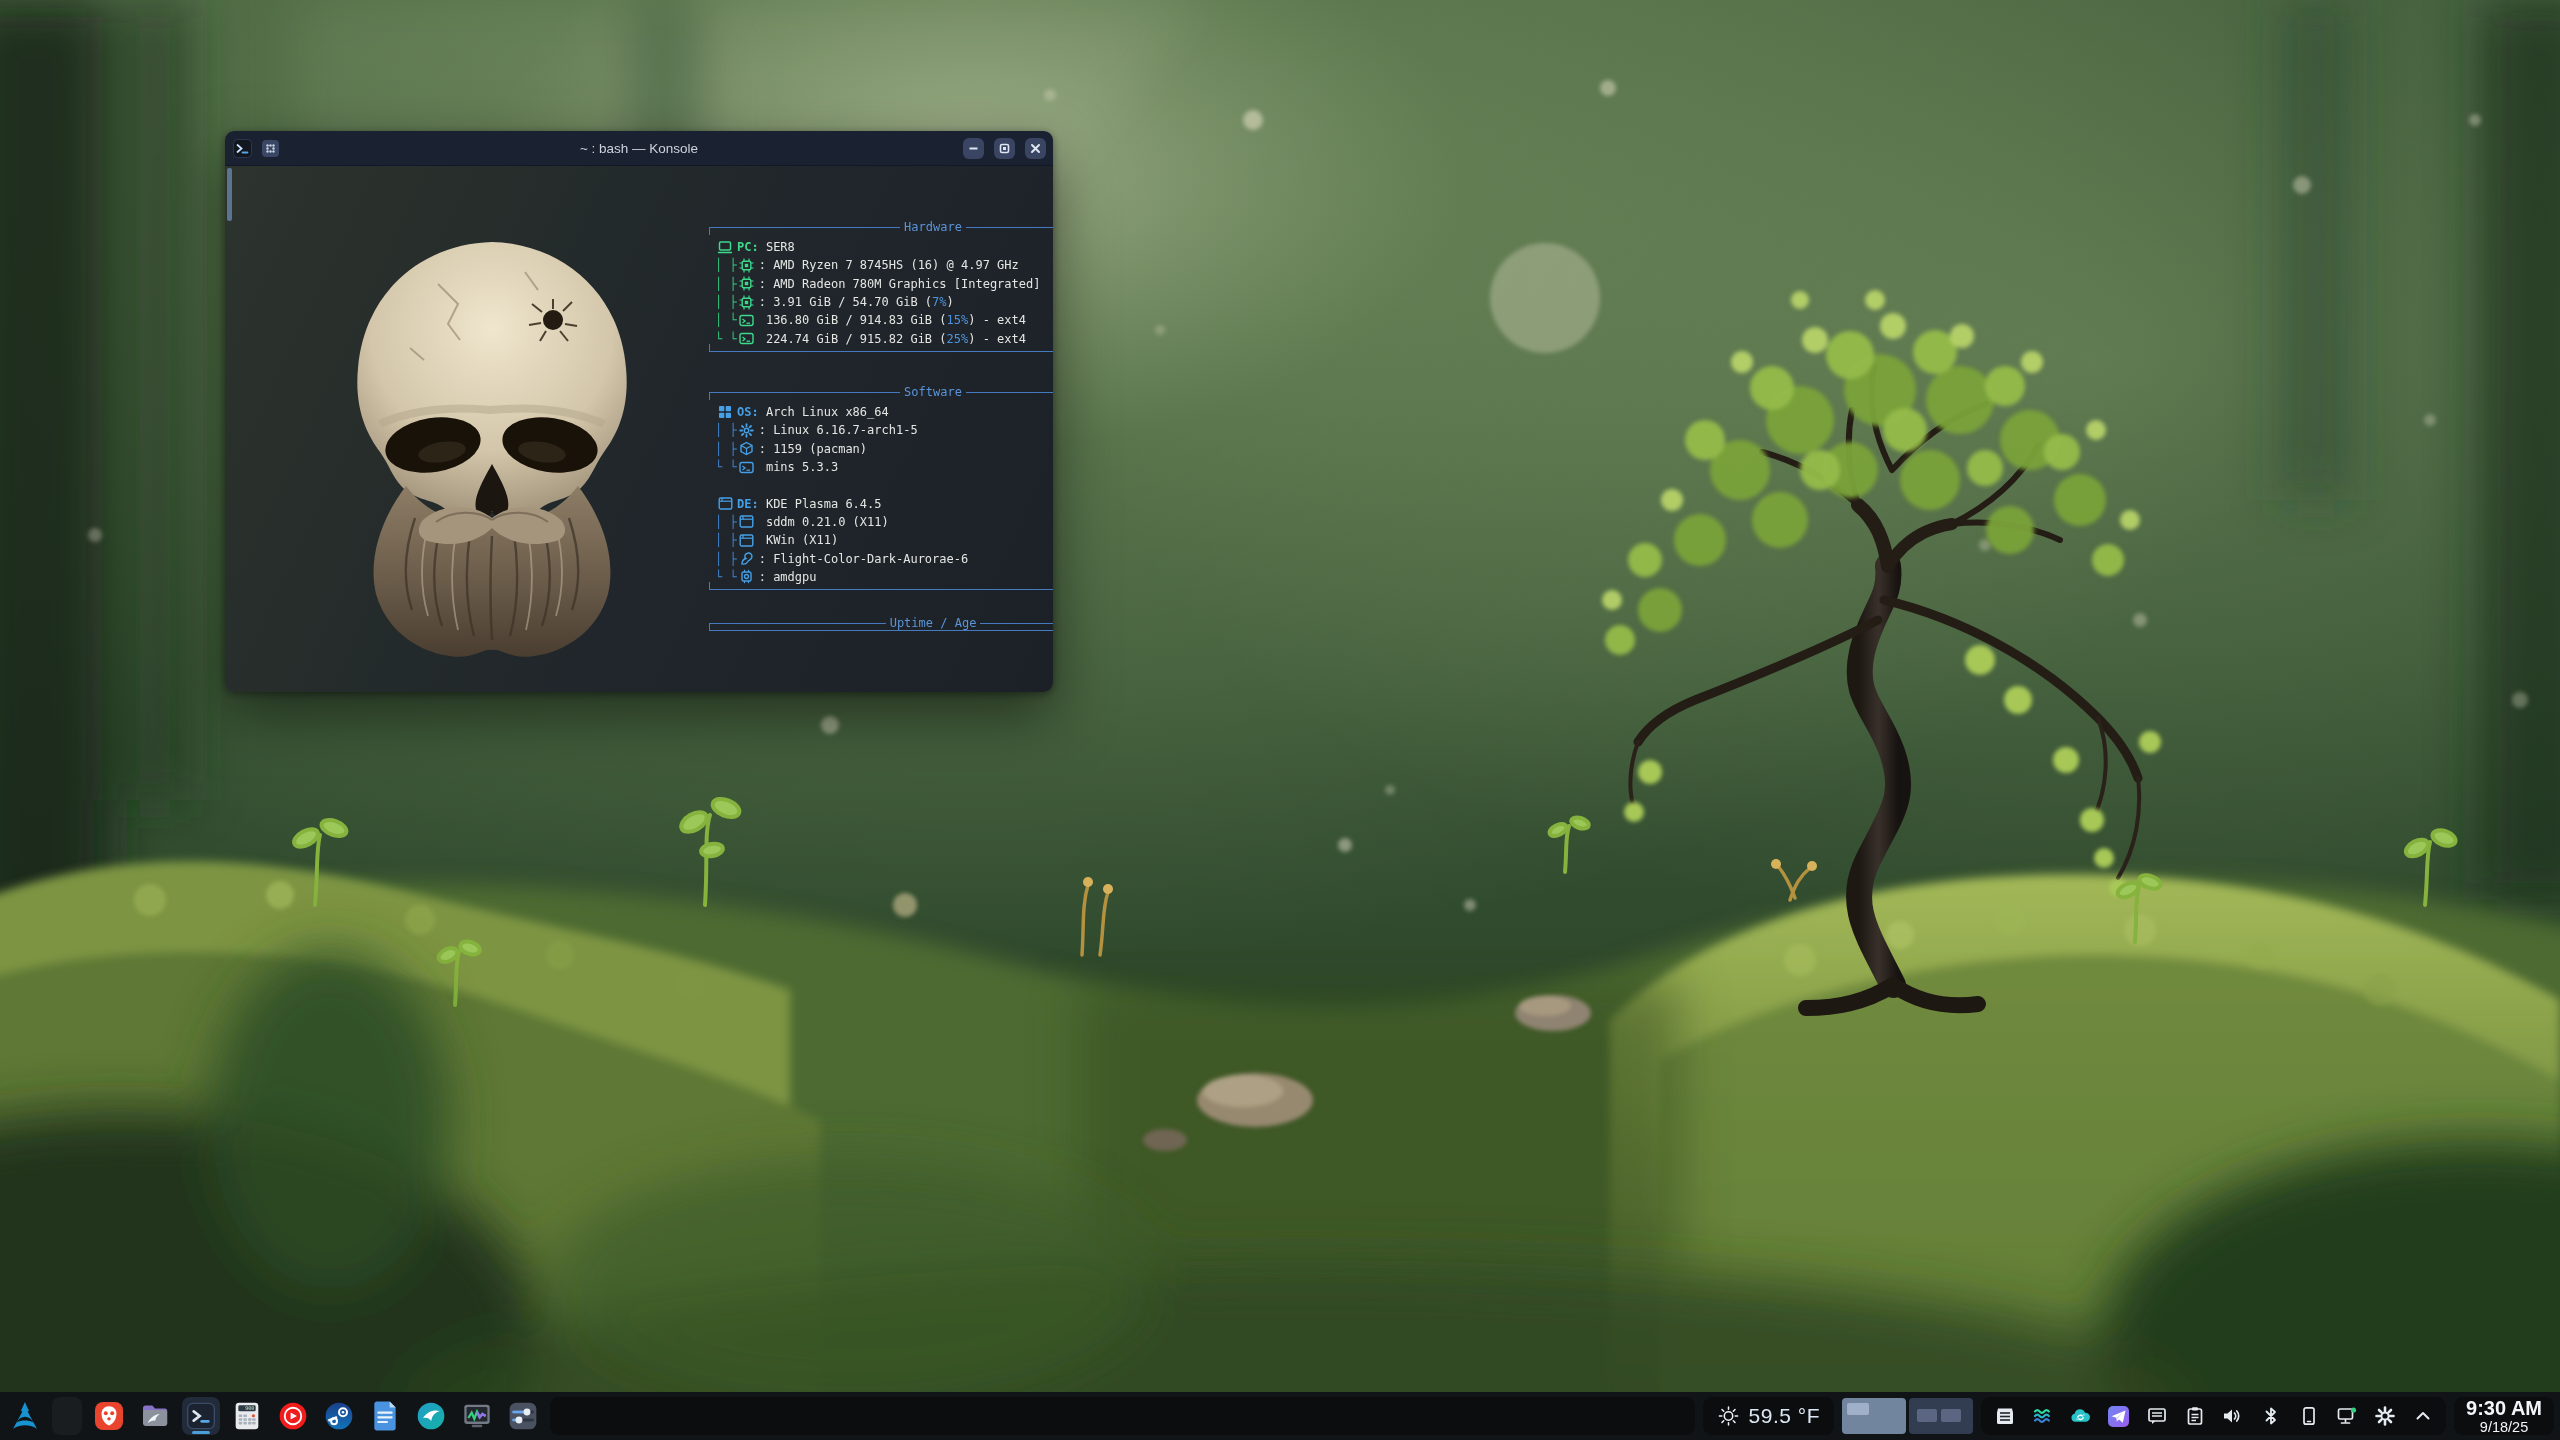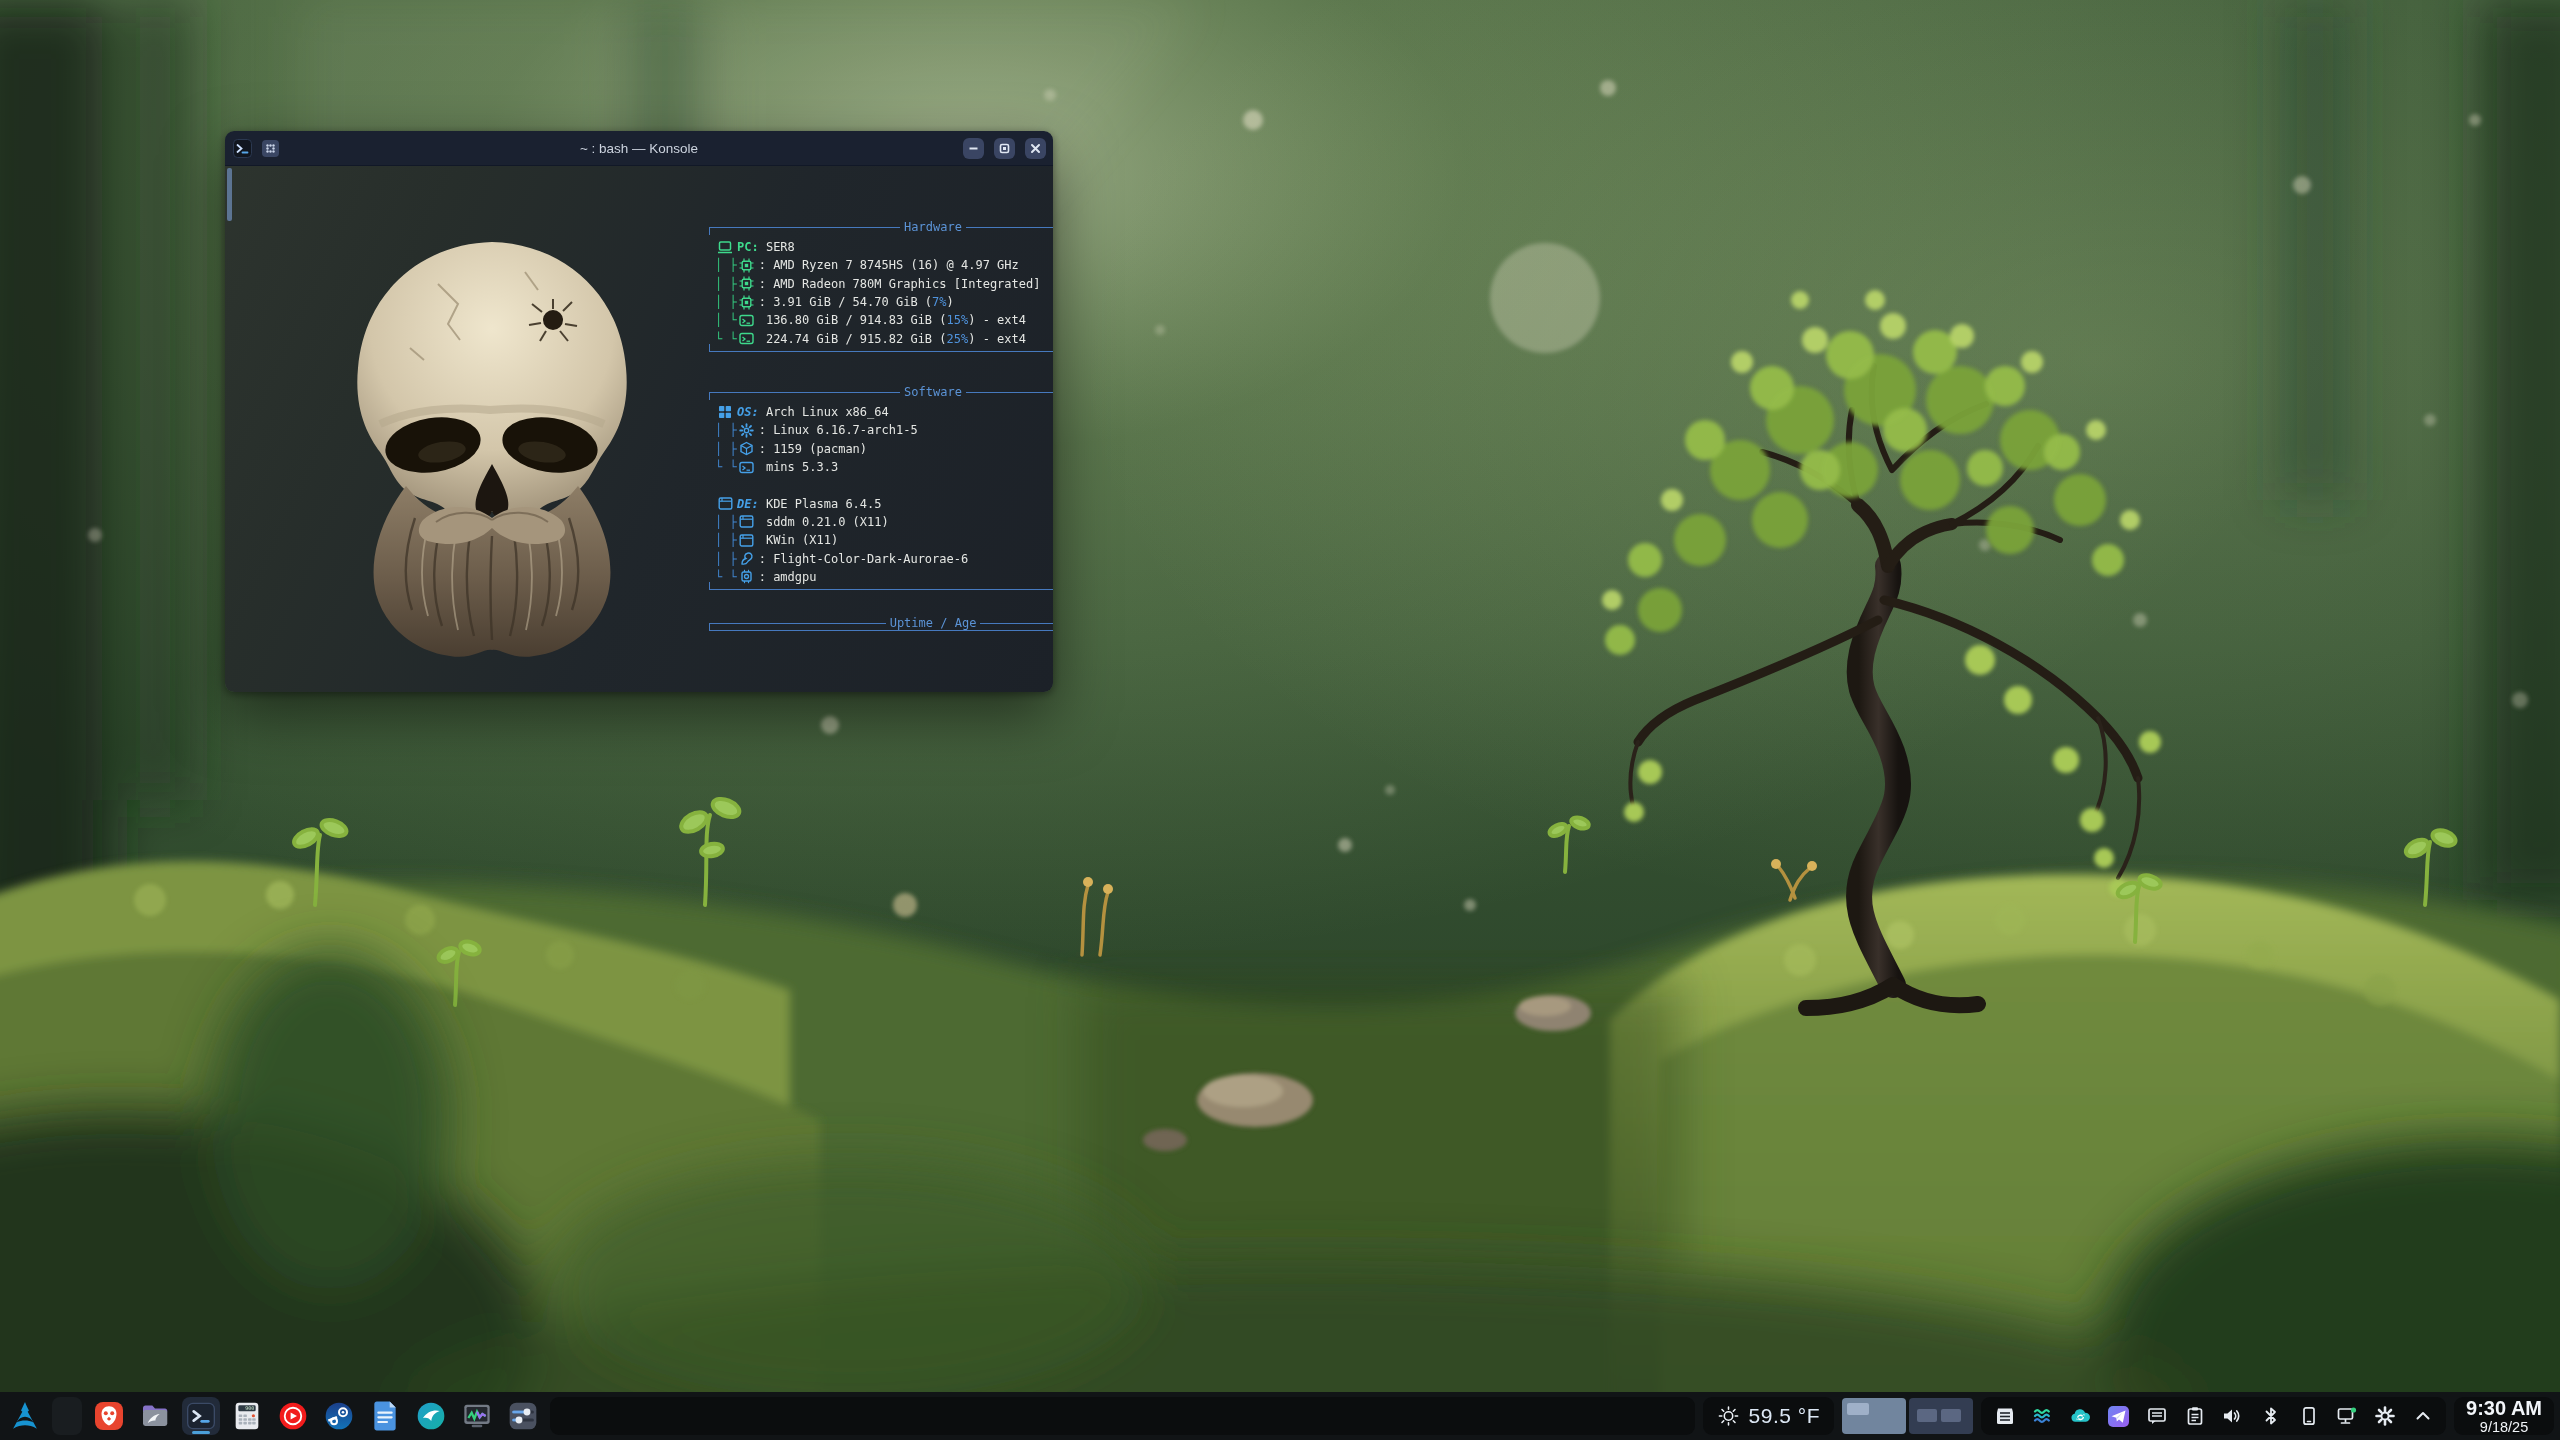--- a/index.html
+++ b/index.html
@@ -26,21 +26,21 @@
   .btop .ln.l::before{content:"";position:absolute;left:0;top:0;width:1px;height:8px;background:#4679be;}
   .btop .ln.r::after{content:"";position:absolute;right:0;top:0;width:1px;height:8px;background:#4679be;}
   .bbot .ln.l::before{content:"";position:absolute;left:0;bottom:0;width:1px;height:8px;background:#4679be;}
   .bbot .ln.r::after{content:"";position:absolute;right:0;bottom:0;width:1px;height:8px;background:#4679be;}
   .btitle{color:#5b93d6;padding:0 4px;line-height:14px;}
   .rows{padding:4px 0 3px 6px;}
   .row{height:18.3px;display:flex;align-items:center;white-space:pre;}
   .row .tree{width:auto;}
   .t-green{color:#33c87e;} .t-blue{color:#4186cf;}
   .c-fg{color:#e4e6e3;} .c-green{color:#3ed98c;font-weight:bold;}
-  .c-blue{color:#45a0e8;font-weight:bold;font-style:italic;} .c-red{color:#da4f74;font-weight:bold;}
+  .c-blue{color:#45a0e8;font-weight:bold;} .c-red{color:#da4f74;font-weight:bold;}
   .c-pct{color:#4f93dd;}
   .ffico{width:20px;display:inline-flex;justify-content:center;margin-right:2px;}
   .spacer{height:18.3px;}
   
   #taskbar{position:absolute;left:0;bottom:0;width:2560px;height:48px;background:#111416;z-index:10;
     display:flex;align-items:center;padding:0 6px;box-sizing:border-box;gap:8px;}
   .tile{width:38px;height:38px;border-radius:8px;display:flex;align-items:center;justify-content:center;position:relative;flex:0 0 auto;}
   .tile.active{background:#222b3a;}
   .tile.active::after{content:"";position:absolute;bottom:1px;left:10px;width:18px;height:3px;border-radius:2px;background:#4b9fd8;}
   #empty-slot{width:30px;height:38px;border-radius:8px;background:#191d20;flex:0 0 auto;}

